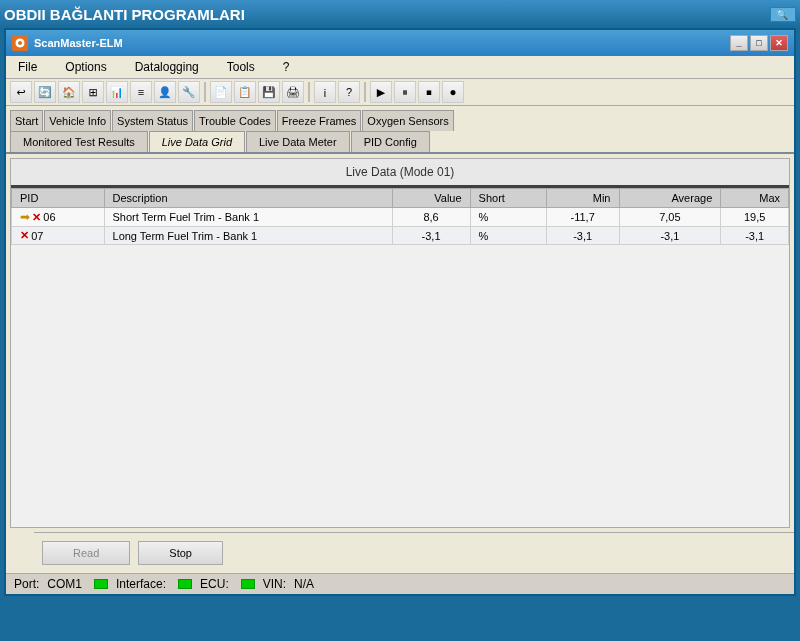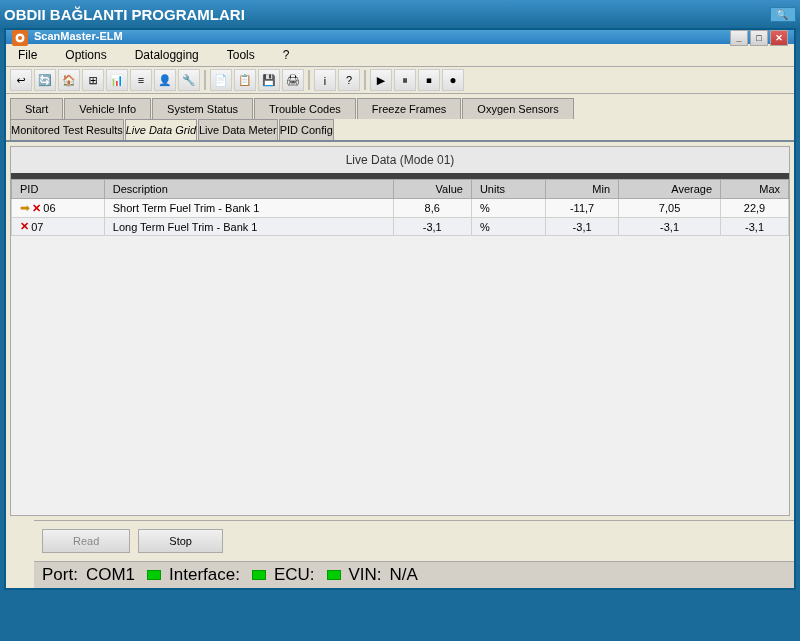--- a/index.html
+++ b/index.html
@@ -7,52 +7,52 @@
 
     
     .taskbar { background: linear-gradient(to bottom, #3a8fc7, #1a6b9a); height: 28px; display: flex; align-items: center; padding: 0 4px; }
     .taskbar-title { color: white; font-size: 15px; font-weight: bold; flex: 1; }
     .taskbar-btn { background: #5aafdf; border: 1px solid #2a7faf; color: white; font-size: 10px; padding: 1px 6px; margin-left: 2px; cursor: pointer; }
 
     
     .main-window { background: #ece9d8; border: 2px solid #0a5a8a; margin: 0 4px; position: relative; }
 
     
-    .window-titlebar { background: linear-gradient(to bottom, #4a9fd4, #2a7fc4); height: 14px; display: flex; padding: 0 6px; }
+    .window-titlebar { background: linear-gradient(to bottom, #4a9fd4, #2a7fc4); height: 26px; display: flex; align-items: center; padding: 0 6px; }
     .window-icon { width: 16px; height: 16px; background: #e07020; border-radius: 2px; margin-right: 6px; display: flex; align-items: center; justify-content: center; }
     .window-title { color: white; font-size: 11px; font-weight: bold; flex: 1; }
     .window-controls { display: flex; gap: 2px; }
     .win-btn { width: 18px; height: 16px; border: 1px solid #aaa; display: flex; align-items: center; justify-content: center; font-size: 9px; cursor: pointer; font-weight: bold; }
     .win-btn.minimize { background: linear-gradient(to bottom, #f0f0f0, #d0d0d0); }
     .win-btn.maximize { background: linear-gradient(to bottom, #f0f0f0, #d0d0d0); }
     .win-btn.close { background: linear-gradient(to bottom, #e06060, #c04040); color: white; }
 
     
     .menubar { background: #ece9d8; padding: 2px 4px; display: flex; gap: 12px; border-bottom: 1px solid #aaa; }
     .menu-item { padding: 2px 8px; cursor: pointer; font-size: 12px; }
 
     
     .toolbar { background: #ece9d8; padding: 2px 4px; display: flex; align-items: center; gap: 2px; border-bottom: 1px solid #aaa; flex-wrap: wrap; }
     .toolbar-btn { width: 22px; height: 22px; border: 1px solid #ccc; background: linear-gradient(to bottom, #f5f5f5, #e0e0e0); cursor: pointer; display: flex; align-items: center; justify-content: center; font-size: 11px; }
     .toolbar-separator { width: 2px; height: 20px; background: #bbb; margin: 0 2px; }
 
     
     .tabs-row1 { display: flex; background: #ece9d8; padding: 4px 4px 0 4px; gap: 1px; }
-    .tab { padding: 4px 14px; background: #d4d0c8; border: 1px solid #999; border-bottom: none; cursor: pointer; font-size: 11px; }
+    .tab { padding: 4px 4px; background: #d4d0c8; border: 1px solid #999; border-bottom: none; cursor: pointer; font-size: 11px; }
 
     
     .tabs-row2 { display: flex; background: #ece9d8; padding: 0 4px; gap: 1px; border-bottom: 2px solid #7a8a9a; }
-    .tab2 { padding: 4px 0; background: #d4d0c8; border: 1px solid #999; border-bottom: none; cursor: pointer; font-size: 11px; }
+    .tab2 { padding: 4px 12px; background: #d4d0c8; border: 1px solid #999; border-bottom: none; cursor: pointer; font-size: 11px; }
     .tab2.active { background: #ece9d8; font-weight: normal; font-style: italic; }
 
     
     .content-area { background: #f0f0f0; margin: 4px; border: 1px solid #aaa; min-height: 370px; }
 
     
-    .live-data-title { text-align: center; padding: 6px; font-size: 12px; color: #333; border-bottom: 6px solid #404040; background: #e8e8e8; }
+    .live-data-title { text-align: center; padding: 6px; font-size: 12px; color: #333; border-bottom: 3px solid #404040; background: #e8e8e8; }
 
     
     .data-grid { width: 100%; border-collapse: collapse; }
     .data-grid th { background: #d0d0d0; border: 1px solid #aaa; padding: 3px 8px; font-size: 11px; font-weight: normal; text-align: left; }
     .data-grid th.right { text-align: right; }
     .data-grid td { border: 1px solid #d0d0d0; padding: 2px 8px; font-size: 11px; }
     .data-grid td.right { text-align: center; }
     .data-grid tr:nth-child(odd) { background: #f8f8f8; }
     .data-grid tr:nth-child(even) { background: #eef0f4; }
 
@@ -60,21 +60,21 @@
     .row-icons { display: flex; align-items: center; gap: 2px; }
     .arrow-icon { color: #cc8800; font-size: 12px; }
     .x-icon { color: #cc0000; font-size: 11px; font-weight: bold; }
 
     
     .bottom-bar { padding: 8px; display: flex; gap: 8px; align-items: center; background: #ece9d8; border-top: 1px solid #aaa; margin-left: 28px; }
     .btn-read { padding: 5px 30px; background: linear-gradient(to bottom, #f0f0f0, #d8d8d8); border: 1px solid #aaa; cursor: pointer; font-size: 11px; color: #888; }
     .btn-stop { padding: 5px 30px; background: linear-gradient(to bottom, #f0f0f0, #d8d8d8); border: 1px solid #aaa; cursor: pointer; font-size: 11px; }
 
     
-    .statusbar { background: #d4d0c8; padding: 3px 8px; display: flex; align-items: center; gap: 8px; font-size: 17px; border-top: 1px solid #aaa; margin-left: 28px; }
+    .statusbar { background: #d4d0c8; padding: 3px 8px; display: flex; align-items: center; gap: 8px; font-size: 12px; border-top: 1px solid #aaa; }
     .status-led { width: 14px; height: 10px; background: #00cc00; border: 1px solid #009900; display: inline-block; margin-left: 4px; }
 
     
     .bottom-space { height: 30px; }
   </style>
 </head>
 <body>
 
 <div class="taskbar">
   <span class="taskbar-title">OBDII BAĞLANTI PROGRAMLARI</span>
@@ -148,42 +148,42 @@
 
   <div class="content-area">
     <div class="live-data-title">Live Data (Mode 01)</div>
 
     <table class="data-grid">
       <thead>
         <tr>
           <th>PID</th>
           <th>Description</th>
           <th class="right">Value</th>
-          <th>Units</th>
+          <th>Short</th>
           <th class="right">Min</th>
           <th class="right">Average</th>
           <th class="right">Max</th>
         </tr>
       </thead>
       <tbody>
 
         <tr>
           <td>
             <div class="row-icons">
               <span class="arrow-icon">➡</span>
               <span class="x-icon">✕</span>
               <span>06</span>
             </div>
           </td>
           <td>Short Term Fuel Trim - Bank 1</td>
           <td class="right">8,6</td>
           <td>%</td>
           <td class="right">-11,7</td>
           <td class="right">7,05</td>
-          <td class="right">22,9</td>
+          <td class="right">19,5</td>
         </tr>
 
         <tr>
           <td>
             <div class="row-icons">
               <span class="x-icon">✕</span>
               <span>07</span>
             </div>
           </td>
           <td>Long Term Fuel Trim - Bank 1</td>

